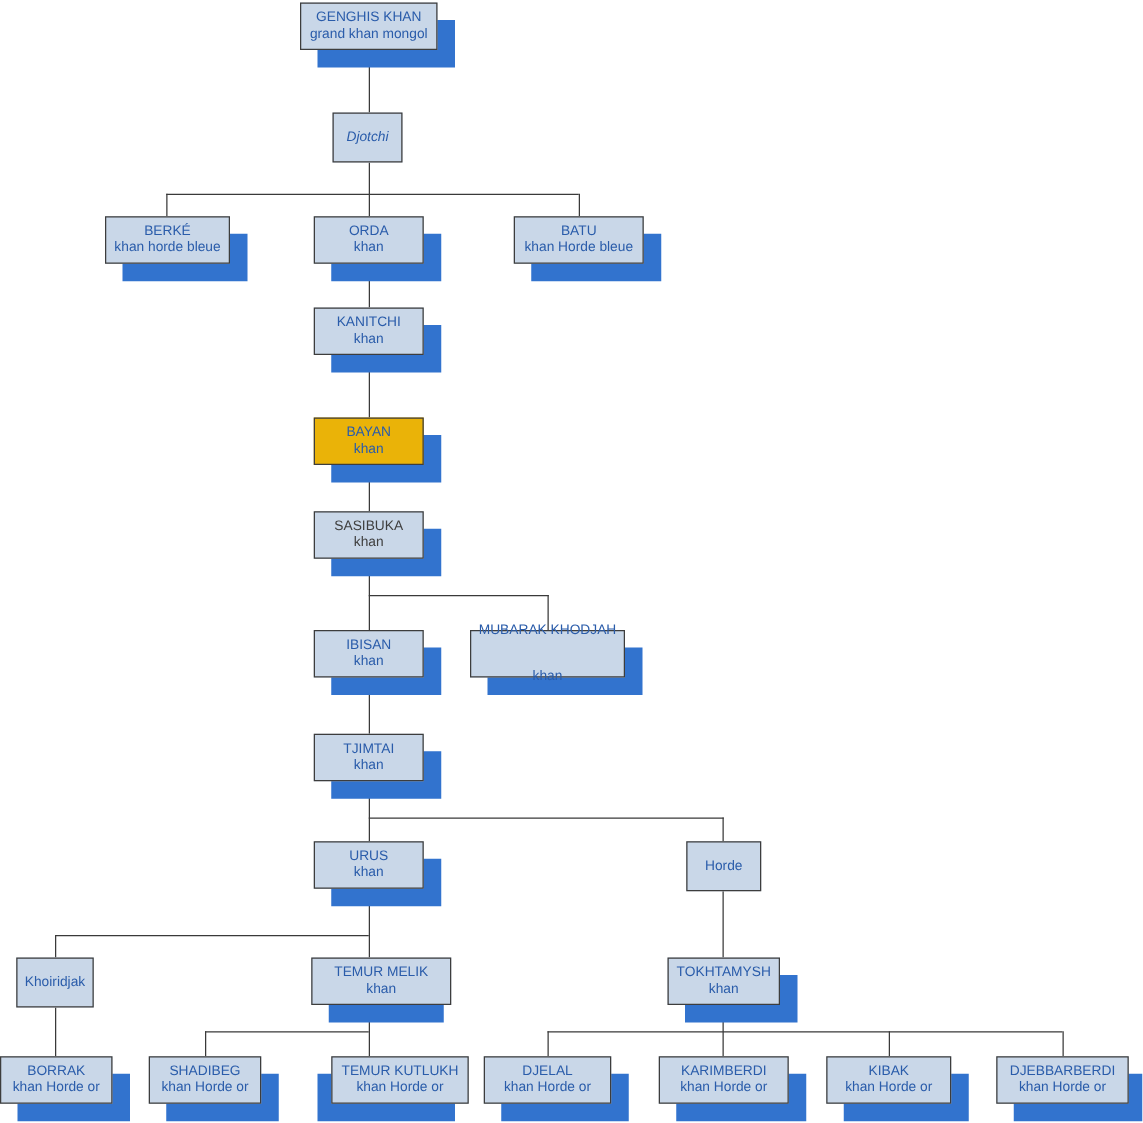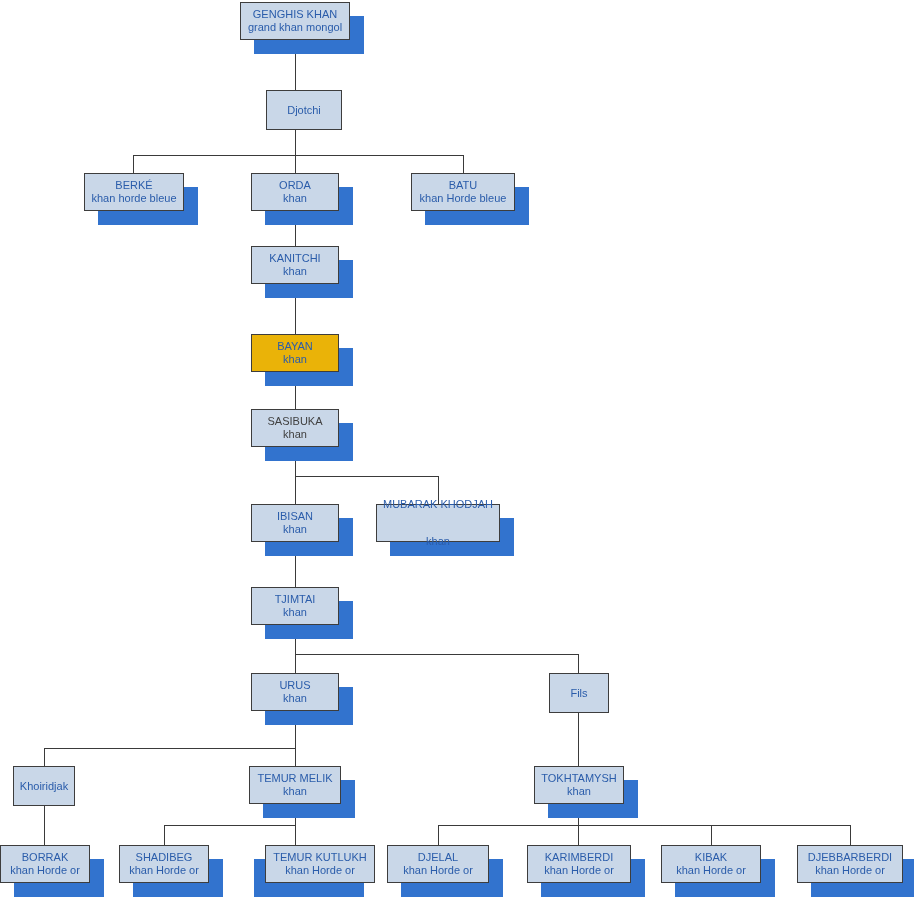--- a/index.html
+++ b/index.html
@@ -102,21 +102,21 @@
       <div class="shadow" style="background: rgb(50, 115, 206); left: 401px; top: 859px; width: 102px; height: 38px;"></div>
       <div class="shadow" style="background: rgb(50, 115, 206); left: 541px; top: 859px; width: 104px; height: 38px;"></div>
       <div class="shadow" style="background: rgb(50, 115, 206); left: 675px; top: 859px; width: 100px; height: 38px;"></div>
       <div class="shadow" style="background: rgb(50, 115, 206); left: 811px; top: 859px; width: 106px; height: 38px;"></div>
     </div>
   <div id="nodes">
       <div class="node" style="left: 240px; top: 2px; width: 110px; height: 38px; background: rgb(201, 215, 232); border-color: rgb(61, 61, 61); color: rgb(42, 92, 170);">
         <div class="nm">GENGHIS KHAN</div>
         <div class="sub">grand khan mongol</div>
       </div>
-      <div class="node single" style="left: 266px; top: 90px; width: 76px; height: 40px; background: rgb(201, 215, 232); border-color: rgb(61, 61, 61); color: rgb(42, 92, 170);">
+      <div class="node single" style="left: 266px; top: 90px; width: 56px; height: 40px; background: rgb(201, 215, 232); border-color: rgb(61, 61, 61); color: rgb(42, 92, 170); font-style: italic;">
         <div class="nm">Djotchi</div>
       </div>
       <div class="node" style="left: 84px; top: 173px; width: 100px; height: 38px; background: rgb(201, 215, 232); border-color: rgb(61, 61, 61); color: rgb(42, 92, 170);">
         <div class="nm">BERKÉ</div>
         <div class="sub">khan horde bleue</div>
       </div>
       <div class="node" style="left: 251px; top: 173px; width: 88px; height: 38px; background: rgb(201, 215, 232); border-color: rgb(61, 61, 61); color: rgb(42, 92, 170);">
         <div class="nm">ORDA</div>
         <div class="sub">khan</div>
       </div>
@@ -146,26 +146,26 @@
       </div>
       <div class="node" style="left: 251px; top: 587px; width: 88px; height: 38px; background: rgb(201, 215, 232); border-color: rgb(61, 61, 61); color: rgb(42, 92, 170);">
         <div class="nm">TJIMTAI</div>
         <div class="sub">khan</div>
       </div>
       <div class="node" style="left: 251px; top: 673px; width: 88px; height: 38px; background: rgb(201, 215, 232); border-color: rgb(61, 61, 61); color: rgb(42, 92, 170);">
         <div class="nm">URUS</div>
         <div class="sub">khan</div>
       </div>
       <div class="node single" style="left: 549px; top: 673px; width: 60px; height: 40px; background: rgb(201, 215, 232); border-color: rgb(61, 61, 61); color: rgb(42, 92, 170);">
-        <div class="nm">Fils</div>
+        <div class="nm">Horde</div>
       </div>
       <div class="node single" style="left: 13px; top: 766px; width: 62px; height: 40px; background: rgb(201, 215, 232); border-color: rgb(61, 61, 61); color: rgb(42, 92, 170);">
         <div class="nm">Khoiridjak</div>
       </div>
-      <div class="node" style="left: 249px; top: 766px; width: 92px; height: 38px; background: rgb(201, 215, 232); border-color: rgb(61, 61, 61); color: rgb(42, 92, 170);">
+      <div class="node" style="left: 249px; top: 766px; width: 112px; height: 38px; background: rgb(201, 215, 232); border-color: rgb(61, 61, 61); color: rgb(42, 92, 170);">
         <div class="nm">TEMUR MELIK</div>
         <div class="sub">khan</div>
       </div>
       <div class="node" style="left: 534px; top: 766px; width: 90px; height: 38px; background: rgb(201, 215, 232); border-color: rgb(61, 61, 61); color: rgb(42, 92, 170);">
         <div class="nm">TOKHTAMYSH</div>
         <div class="sub">khan</div>
       </div>
       <div class="node" style="left: 0px; top: 845px; width: 90px; height: 38px; background: rgb(201, 215, 232); border-color: rgb(61, 61, 61); color: rgb(42, 92, 170);">
         <div class="nm">BORRAK</div>
         <div class="sub">khan Horde or</div>

